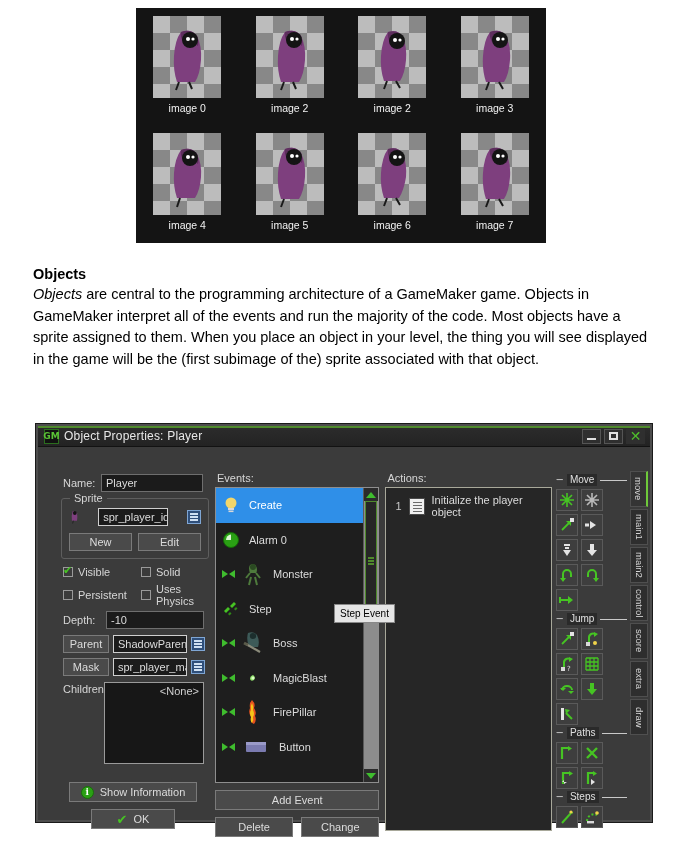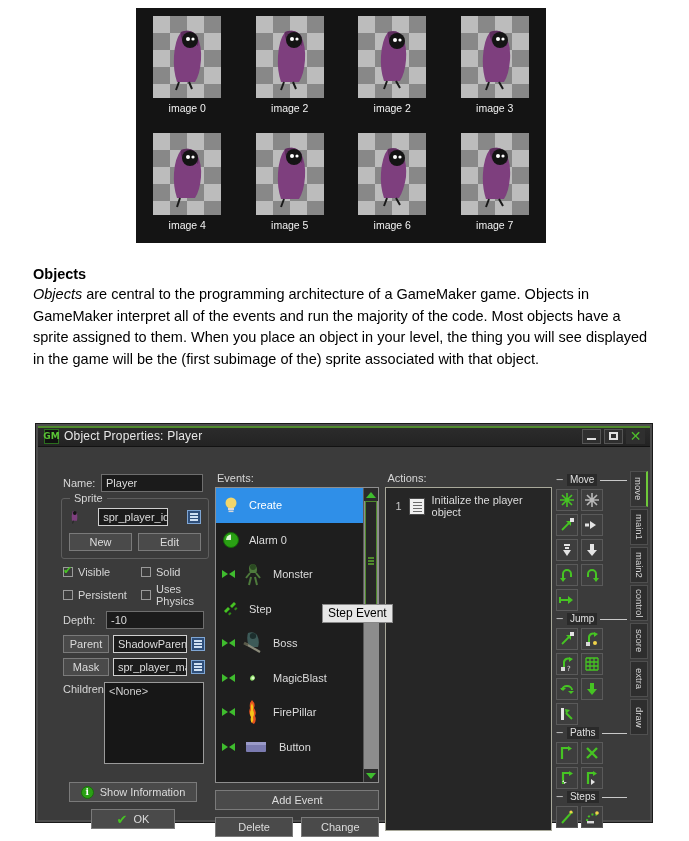--- a/index.html
+++ b/index.html
@@ -140,20 +140,21 @@
   .pm-btn {
     width:46px; height:18px; background:#4a4a4a; border:1px solid #7a7a7a;
     color:#dcdcdc; font-size:11px; display:flex; align-items:center; justify-content:center;
     font-family:"Liberation Sans", sans-serif; flex:none;
   }
   .children-row { display:flex; gap:5px; margin:6px 0 0 2px; }
   .children-box {
     width:100px; height:82px; background:#171717; border:1px solid #9a9a9a;
     color:#cfcfcf; font-size:11px; padding:2px 4px;
     font-family:"Liberation Sans", sans-serif;
+    text-align:right;
   }
   #show-info {
     width:128px; height:20px; margin:18px 0 0 8px; gap:6px;
   }
   #ok-btn { width:84px; height:20px; margin:7px 0 0 30px; gap:6px; }
   .info-dot {
     width:13px; height:13px; border-radius:50%; background:#2aa014;
     border:1px solid #1a6b0d; color:#fff; font-size:9px; font-weight:bold;
     display:flex; align-items:center; justify-content:center; line-height:1;
     font-family:"DejaVu Serif", serif;
@@ -195,23 +196,23 @@
     display:flex; align-items:center; justify-content:center;
   }
   #sb-thumb .grip { width:6px; height:2px; background:#4f8a2c;
     box-shadow:0 3px 0 #4f8a2c, 0 -3px 0 #4f8a2c; }
 
   #add-event { width:100%; height:20px; margin-top:7px; }
   #ev-btn-row { display:flex; gap:8px; margin-top:7px; }
   #ev-btn-row .btn { flex:1; height:20px; }
 
   #tooltip {
-    position:absolute; left:107px; top:134px;
+    position:absolute; left:119px; top:134px;
     background:#e6e6e6; border:1px solid #888; color:#000;
-    font-size:12px; padding:2px 5px; line-height:13px;
+    font-size:10px; padding:2px 5px; line-height:13px;
     font-family:"Liberation Sans", sans-serif; z-index:5; white-space:nowrap;
   }
 
   
   #actions-col { width:186px; margin-left:6px; }
   #actions-list {
     height:344px; background:#262626; border:1px solid #a8a89a;
     padding:6px 4px;
   }
   .action-item { display:flex; align-items:center; gap:7px; }

